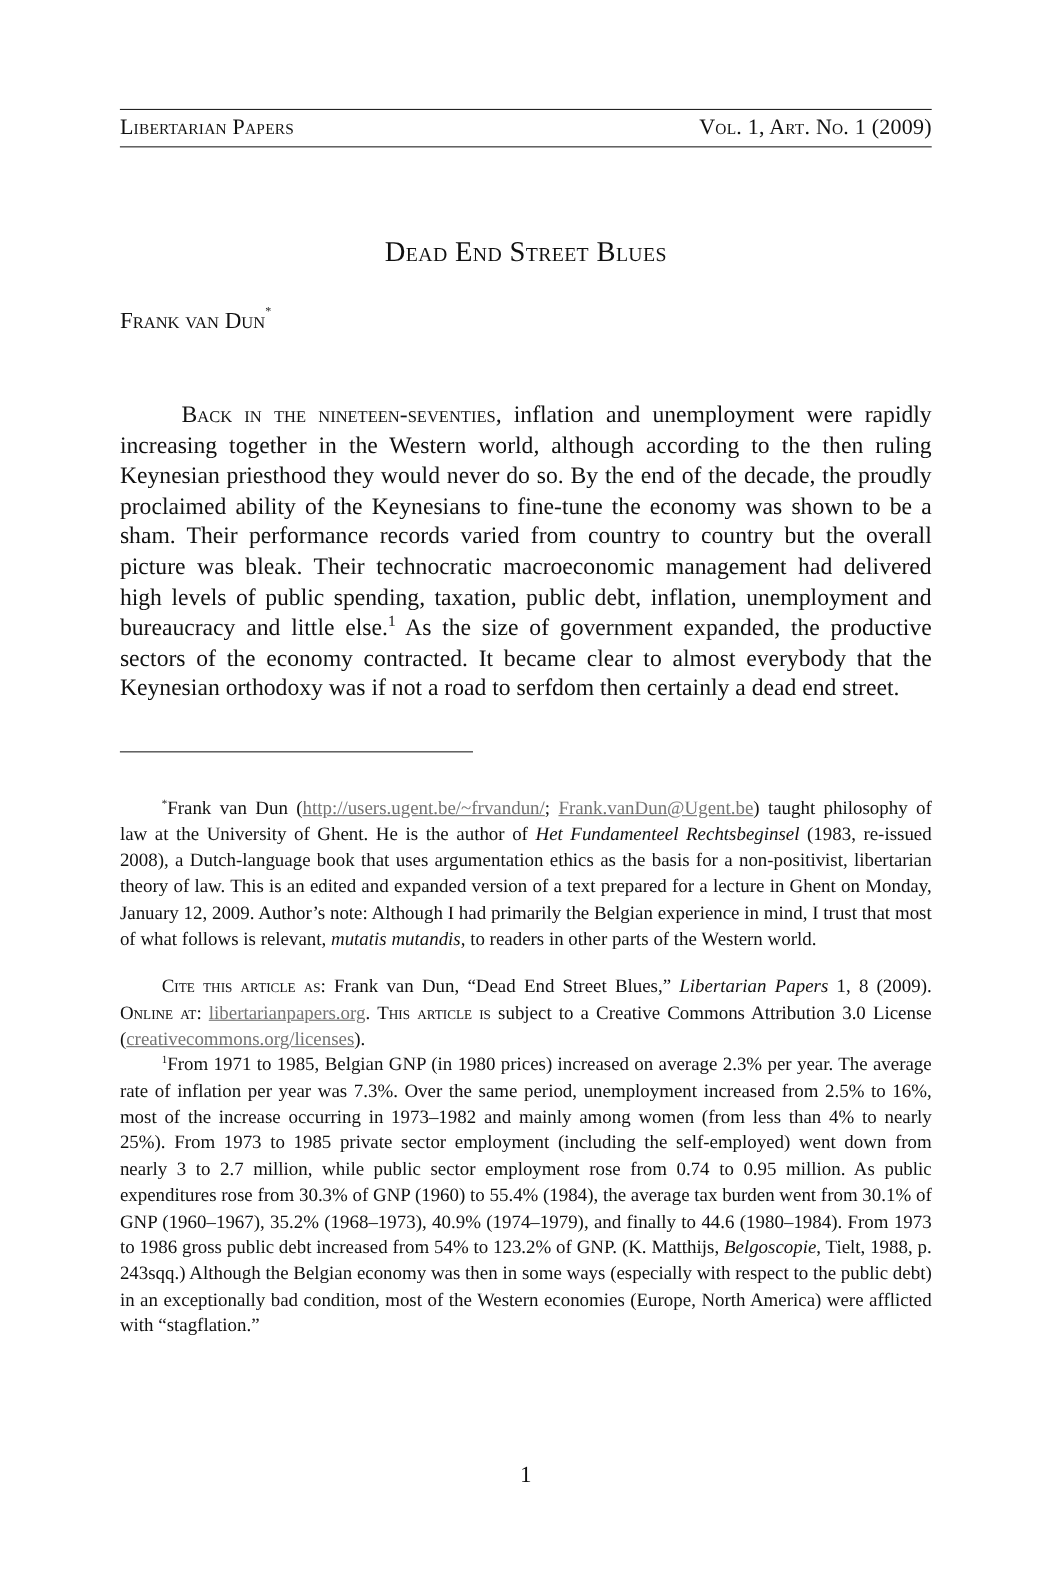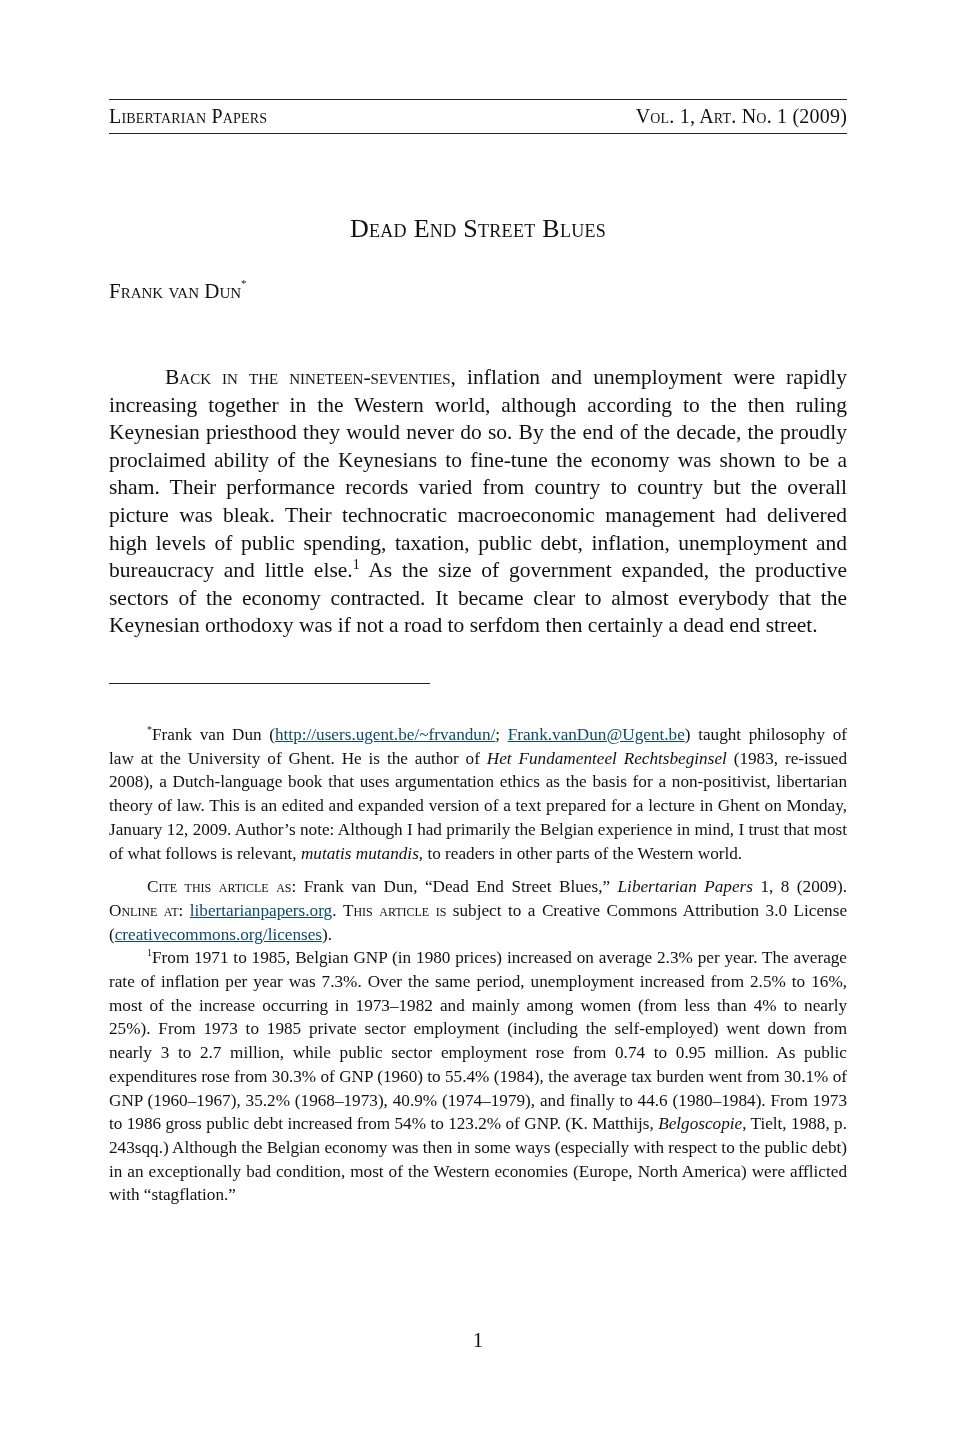--- a/index.html
+++ b/index.html
@@ -98,27 +98,27 @@
     }
     .footnotes p {
       margin: 0;
       text-align: justify;
       text-indent: 38px;
     }
     .footnotes p + p {
       margin-top: 0;
     }
     .footnotes .gap {
-      margin-top: 10px;
+      margin-top: 20px;
     }
     .footnotes .sc {
       font-variant: small-caps;
     }
     .footnotes a {
-      color: #0c4a6e;
+      color: #737373;
       text-decoration: underline;
     }
     .footnotes sup {
       font-size: 10px;
       line-height: 0;
       vertical-align: super;
     }
     .footnotes i {
       font-style: italic;
     }

